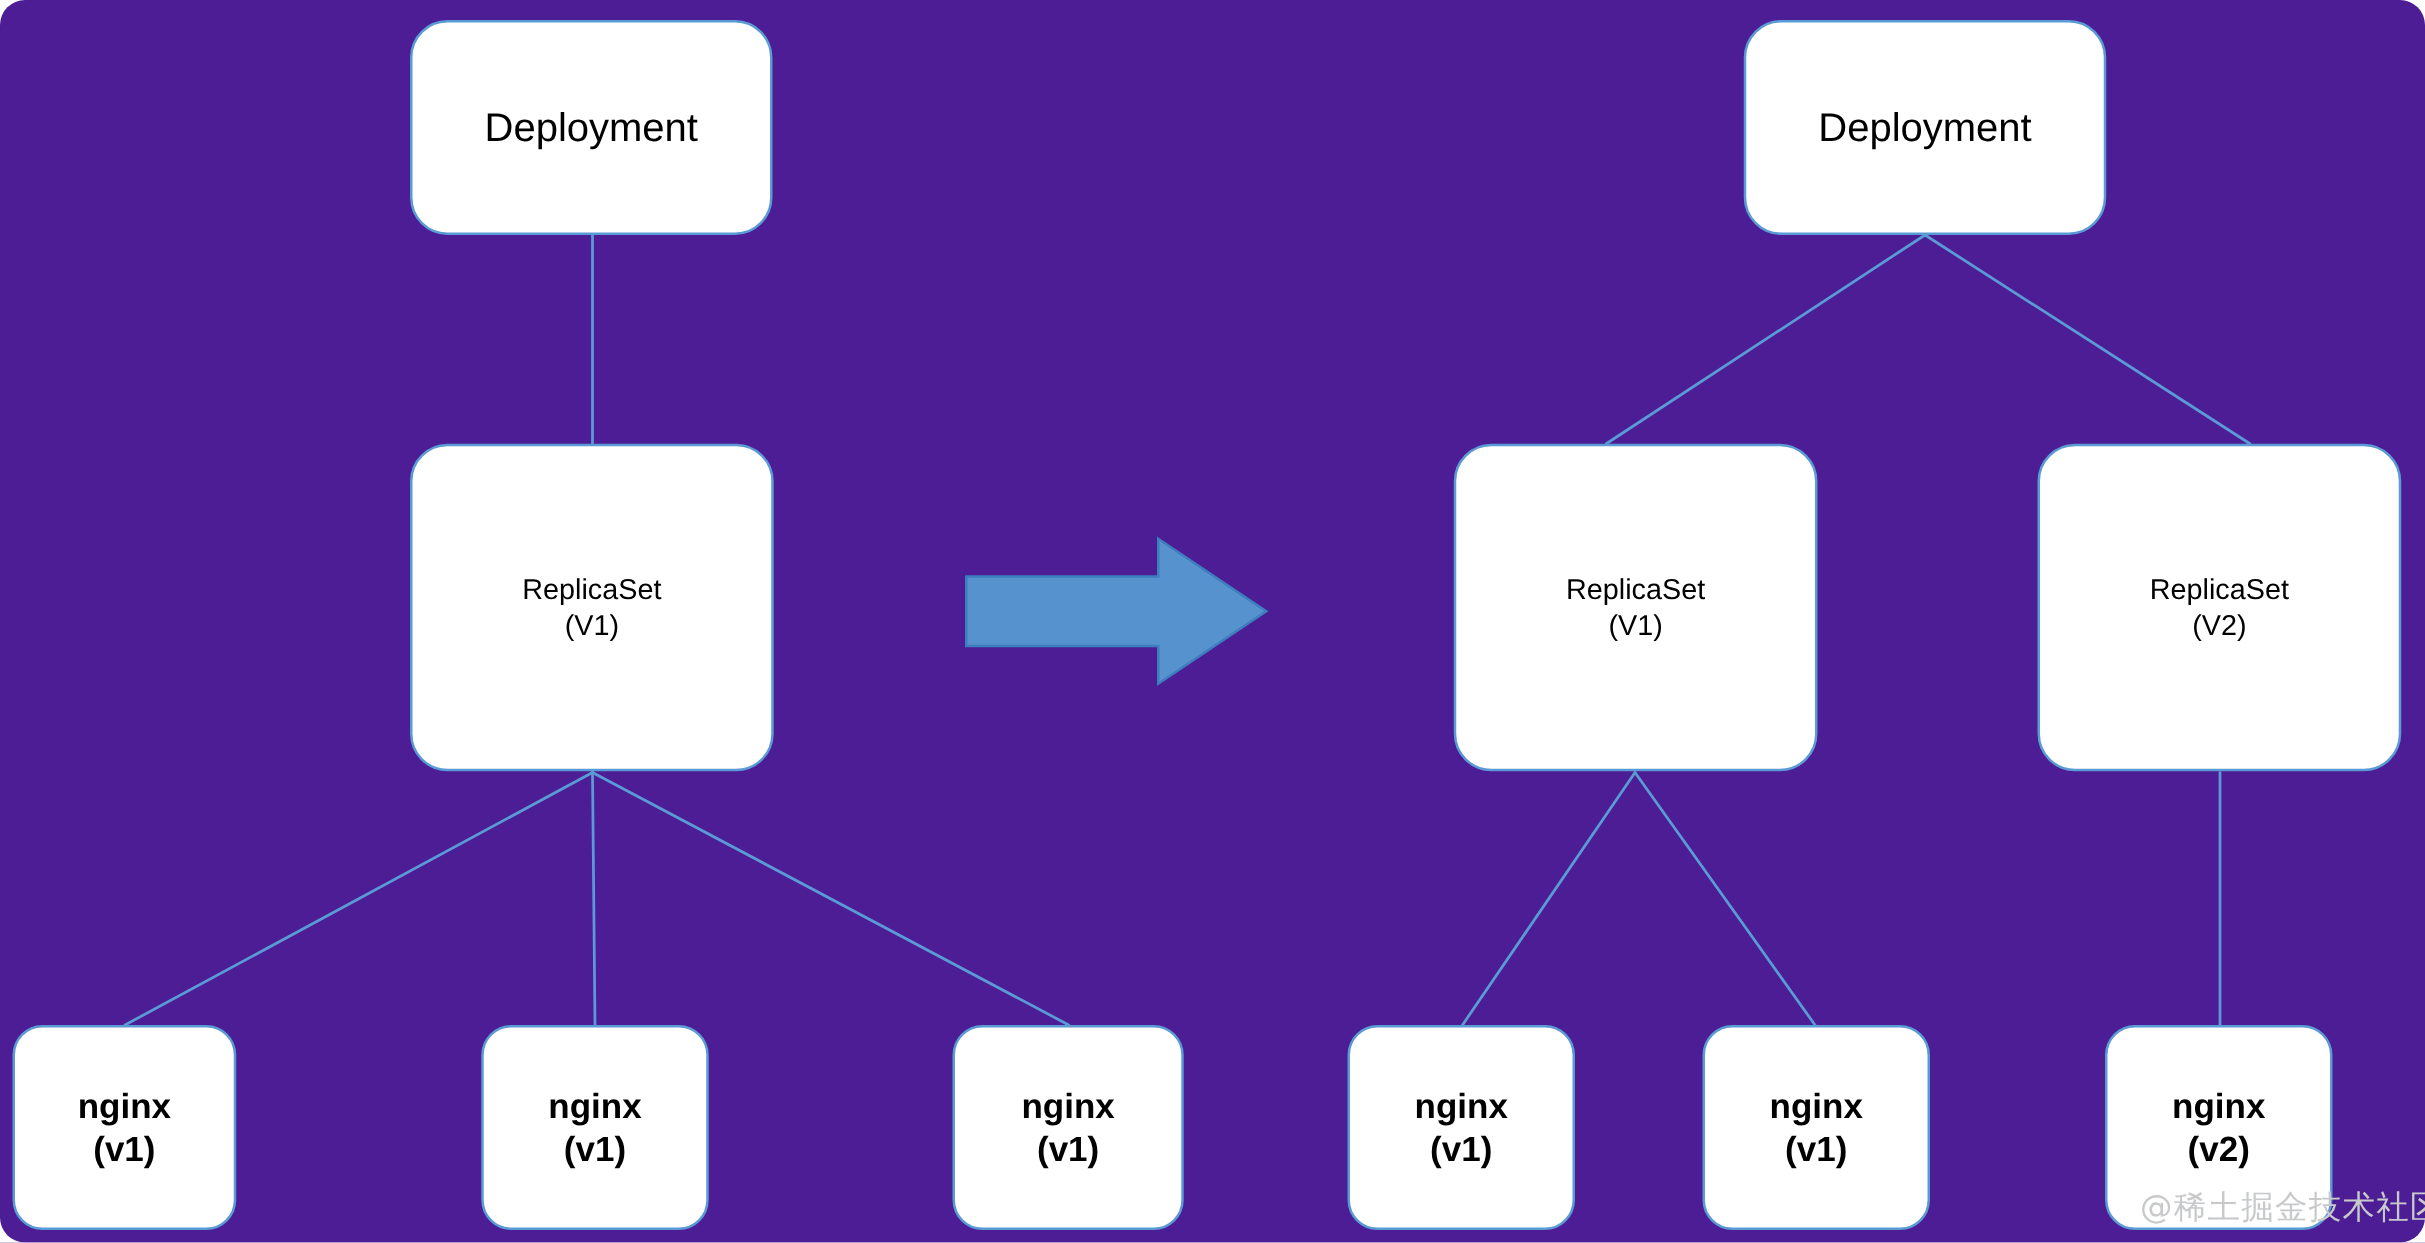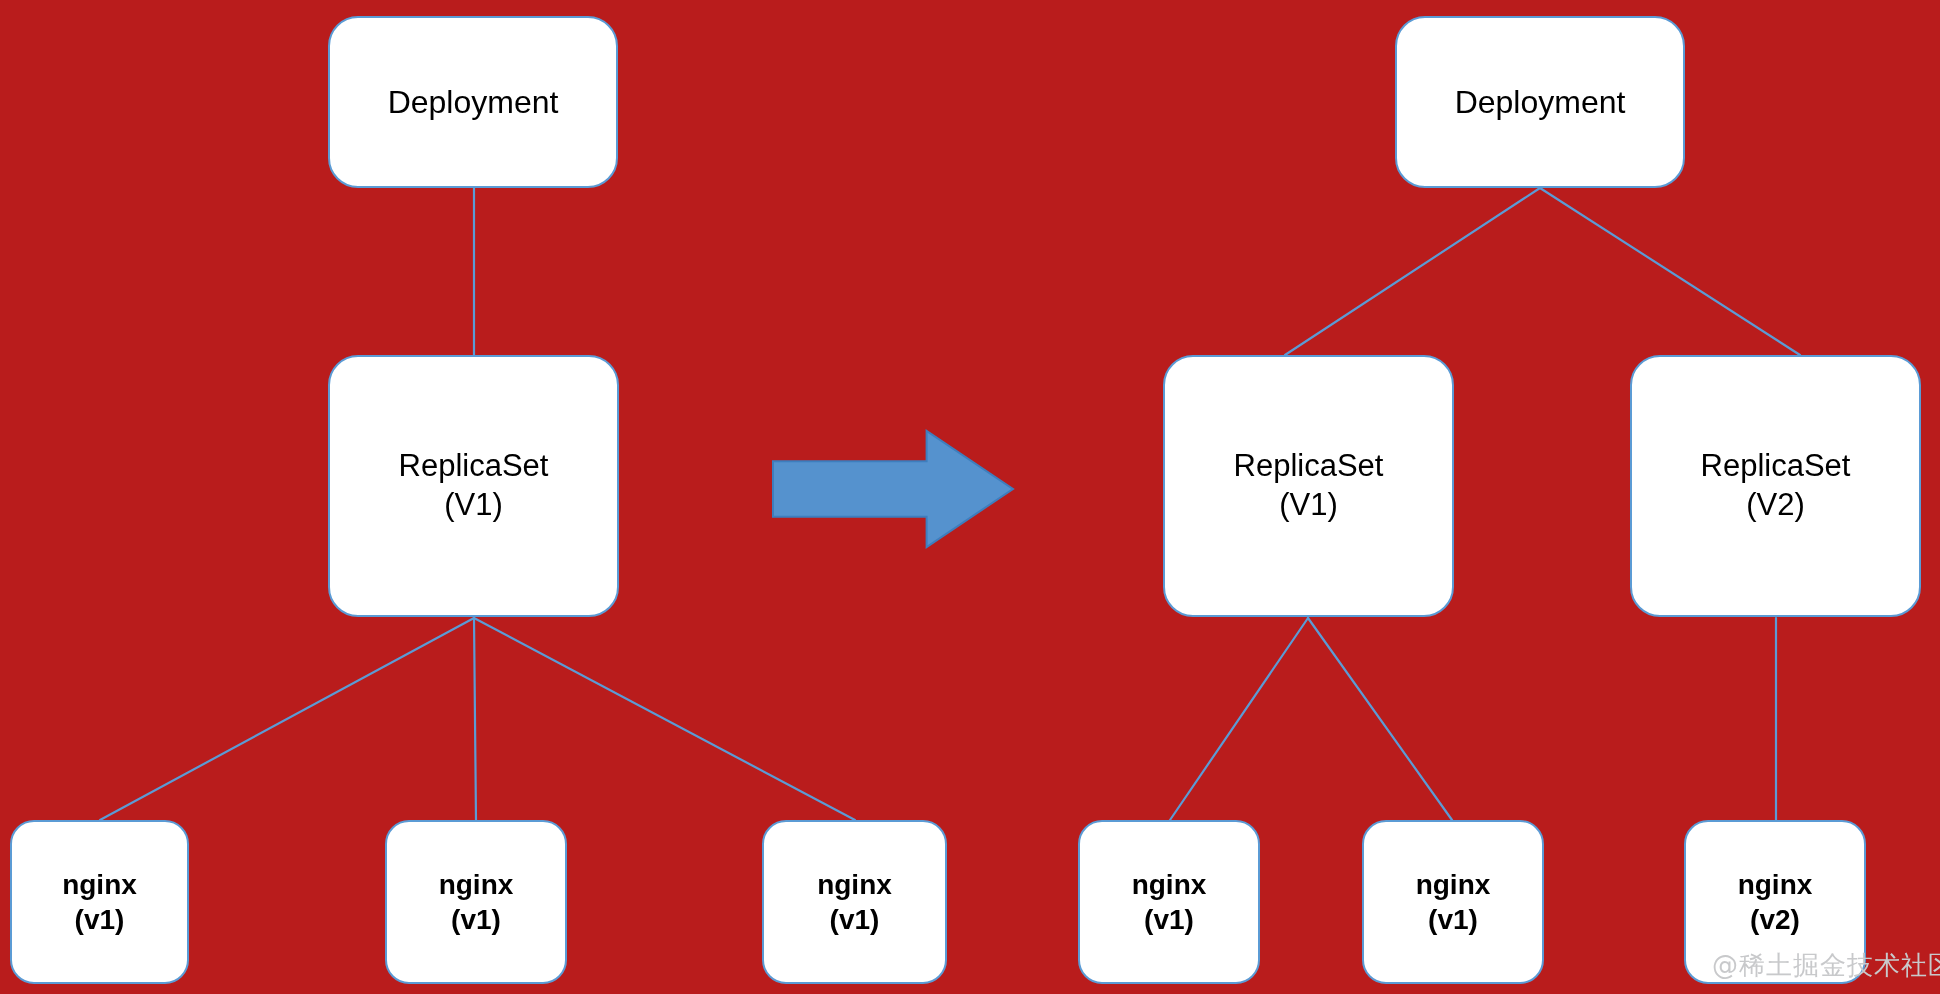--- a/index.html
+++ b/index.html
@@ -10,21 +10,22 @@
   body {
     width: 1940px;
     height: 994px;
     font-family: "Liberation Sans", "DejaVu Sans", sans-serif;
     overflow: hidden;
   }
   #canvas {
     position: relative;
     width: 1940px;
     height: 994px;
-    background: #b91c1c;
+    background: #4c1d95;
+    border-radius: 20px;
   }
   #edge-layer {
     position: absolute;
     left: 0;
     top: 0;
     width: 1940px;
     height: 994px;
     pointer-events: none;
   }
   .node {
@@ -39,21 +40,21 @@
     justify-content: center;
     color: #000000;
     text-align: center;
     line-height: 1.25;
     z-index: 2;
   }
   .node .line1 { display: block; }
   .node .line2 { display: block; }
   .node.big { border-radius: 30px; }
   .node.deploy  { font-size: 32px; }
-  .node.rs      { font-size: 31px; }
+  .node.rs      { font-size: 23px; }
   .node.pod     { font-size: 28px; border-radius: 24px; font-weight: bold; }
   .watermark {
     position: absolute;
     font-size: 26px;
     color: #c8c9cb;
     letter-spacing: 1px;
     white-space: nowrap;
     z-index: 3;
     font-family: "DejaVu Sans", sans-serif;
   }

